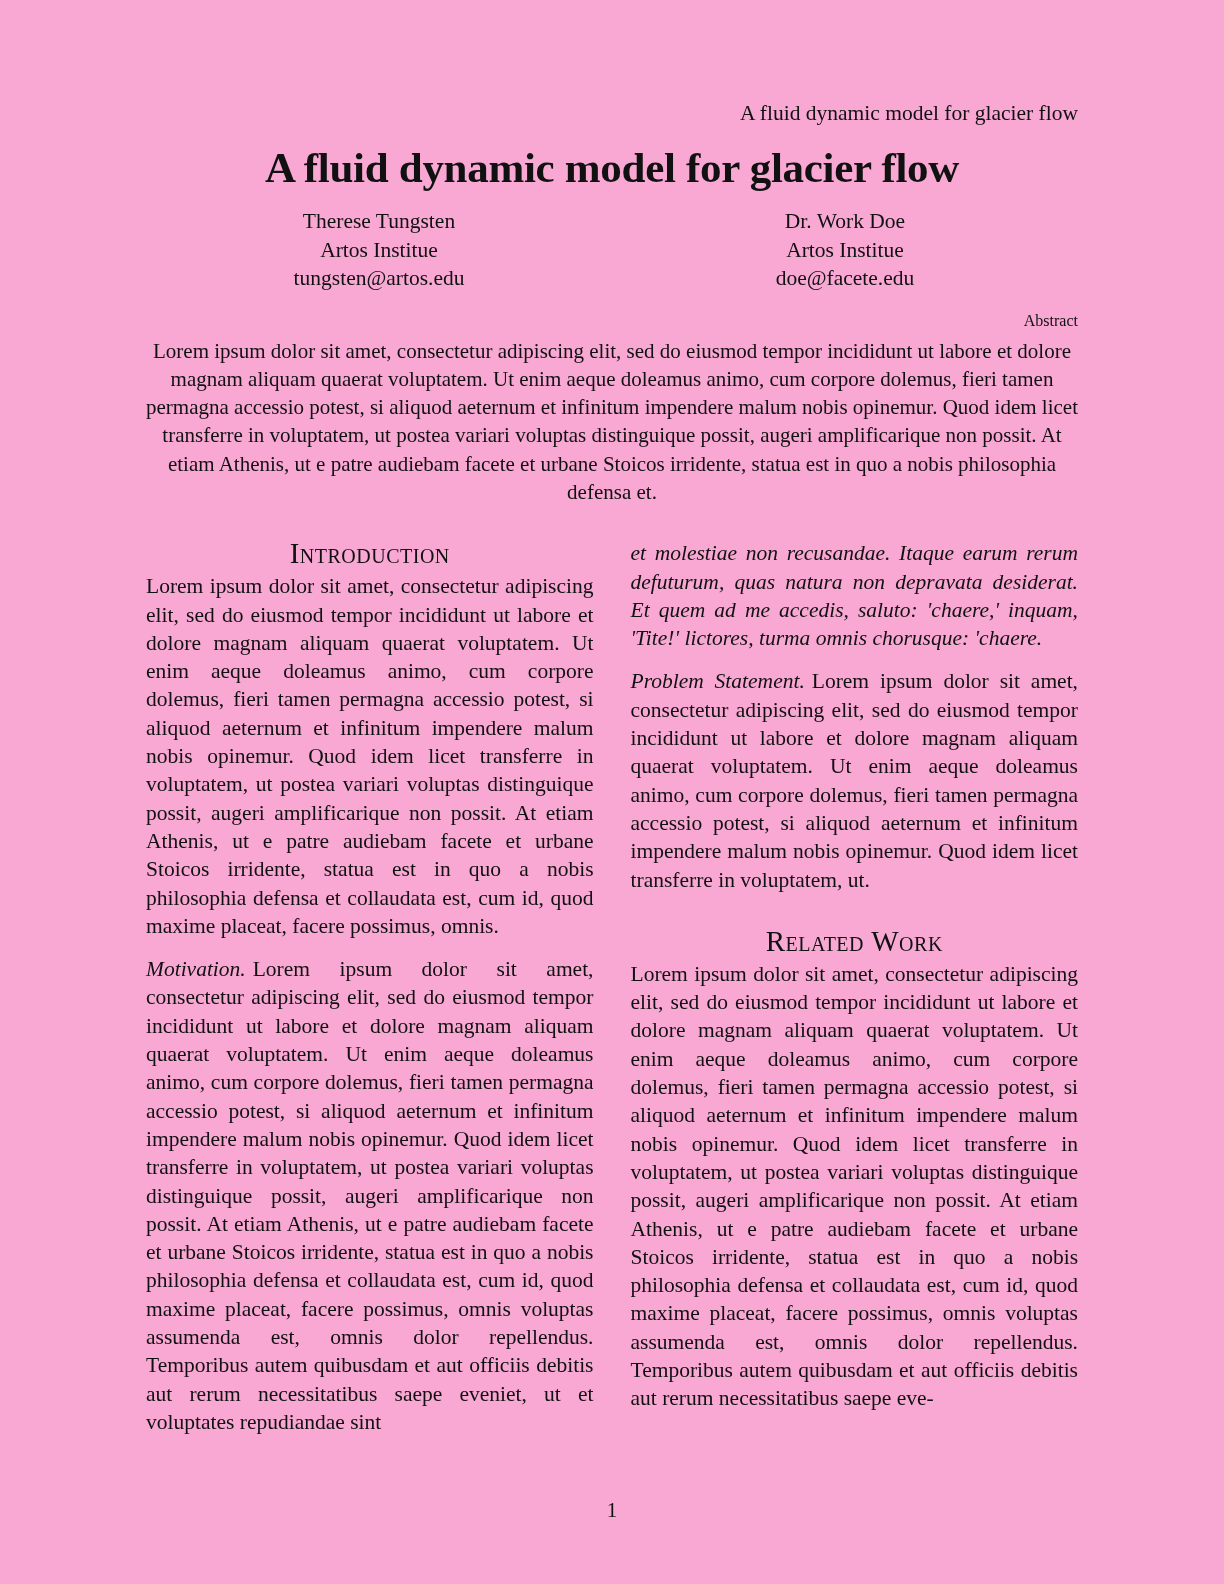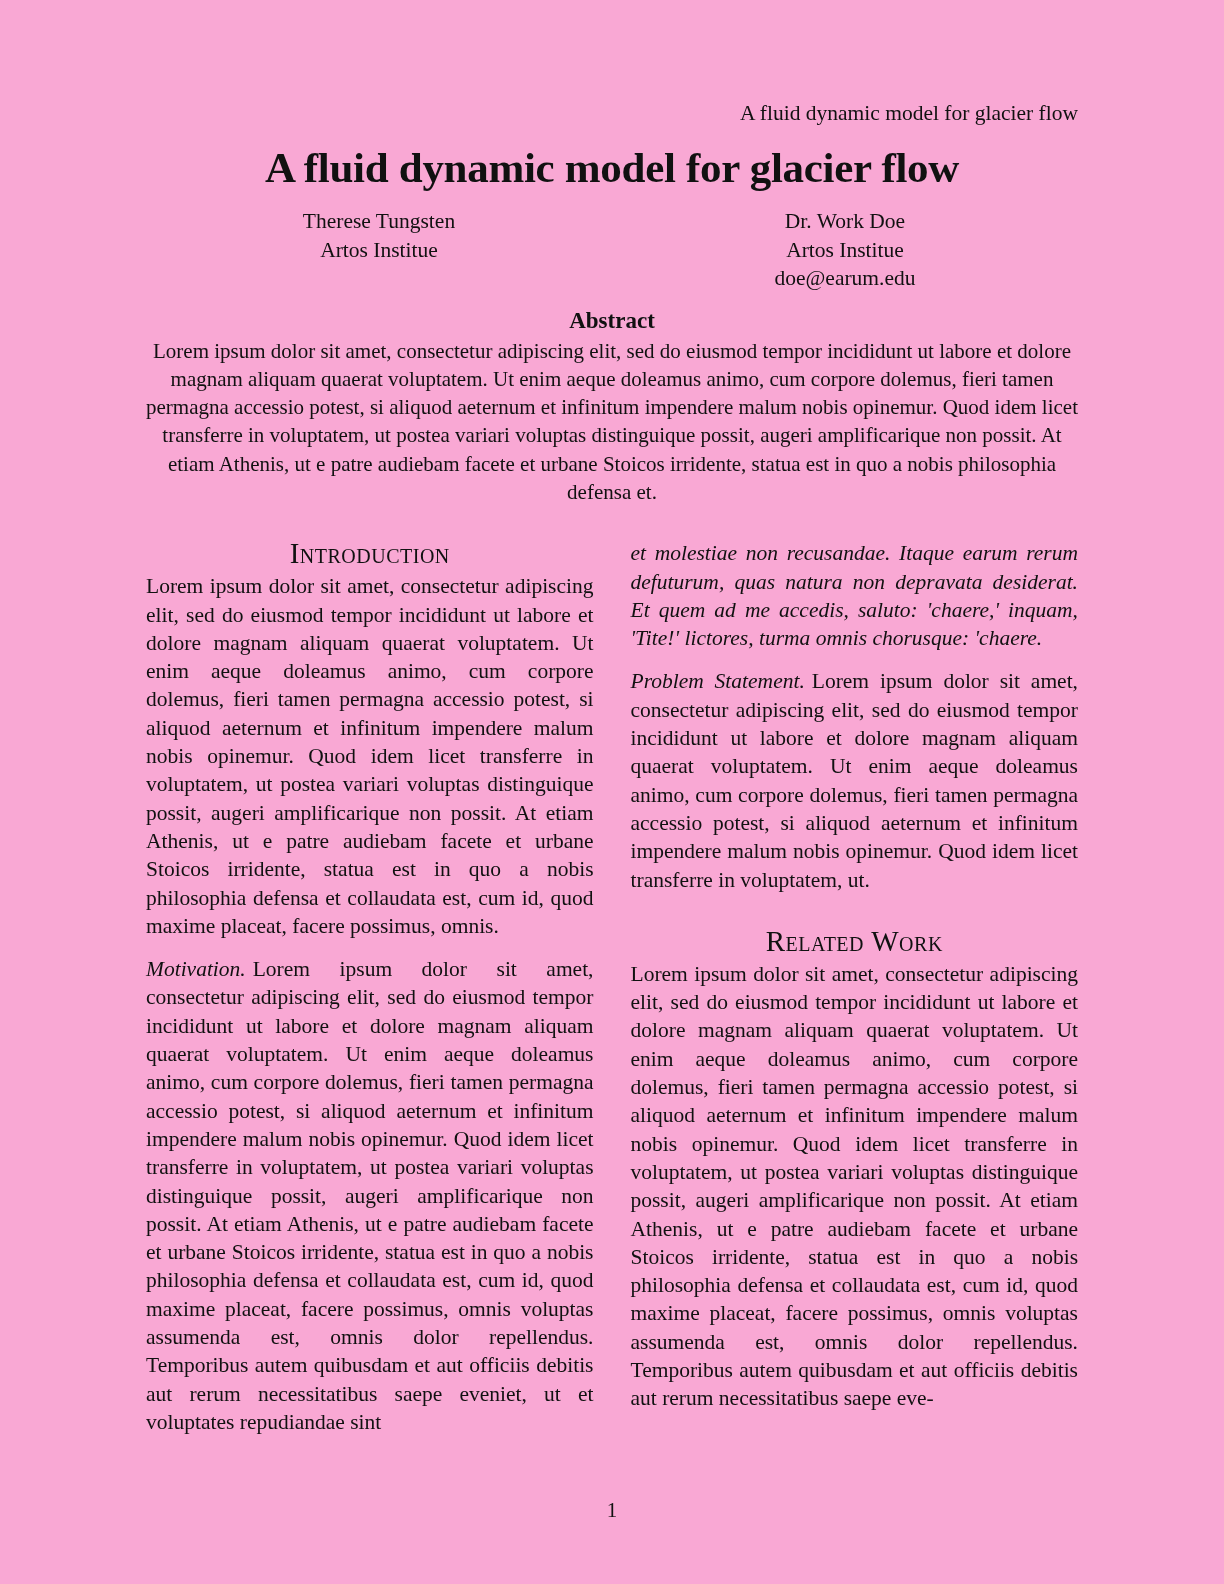--- a/index.html
+++ b/index.html
@@ -39,23 +39,23 @@
     justify-content: space-between;
   }
   .author {
     flex: 1;
     text-align: center;
     font-size: 21.5px;
     line-height: 28.5px;
   }
   .abstract-heading {
     margin-top: 15px;
-    text-align: center;
-    font-weight: bold;
-    font-size: 23px;
+    text-align: right;
+    font-weight: normal;
+    font-size: 16px;
     line-height: 26px;
   }
   .abstract-text {
     margin-top: 3px;
     text-align: center;
     font-size: 21px;
     line-height: 28.3px;
   }
   .columns {
     display: flex;
@@ -111,25 +111,26 @@
 <div class="page">
 
   <div class="running-head">A fluid dynamic model for glacier flow</div>
 
   <h1 class="title">A fluid dynamic model for glacier flow</h1>
 
   <div class="authors">
     <div class="author">
       <div>Therese Tungsten</div>
       <div>Artos Institue</div>
+      <div>tungsten@artos.edu</div>
     </div>
     <div class="author">
       <div>Dr. Work Doe</div>
       <div>Artos Institue</div>
-      <div>doe@earum.edu</div>
+      <div>doe@facete.edu</div>
     </div>
   </div>
 
   <div class="abstract-heading">Abstract</div>
 
   <div class="abstract-text">Lorem ipsum dolor sit amet, consectetur adipiscing elit, sed do eiusmod tempor incididunt ut labore et dolore magnam aliquam quaerat voluptatem. Ut enim aeque doleamus animo, cum corpore dolemus, fieri tamen permagna accessio potest, si aliquod aeternum et infinitum impendere malum nobis opinemur. Quod idem licet transferre in voluptatem, ut postea variari voluptas distinguique possit, augeri amplificarique non possit. At etiam Athenis, ut e patre audiebam facete et urbane Stoicos irridente, statua est in quo a nobis philosophia defensa et.</div>
 
   <div class="columns">
     <div class="col">
         <h2 class="section-heading">Introduction</h2>

